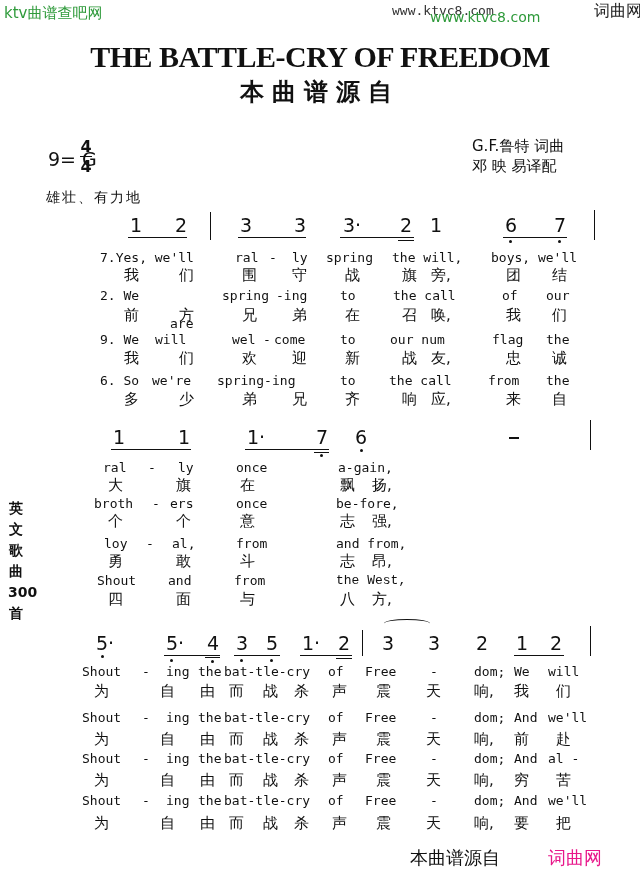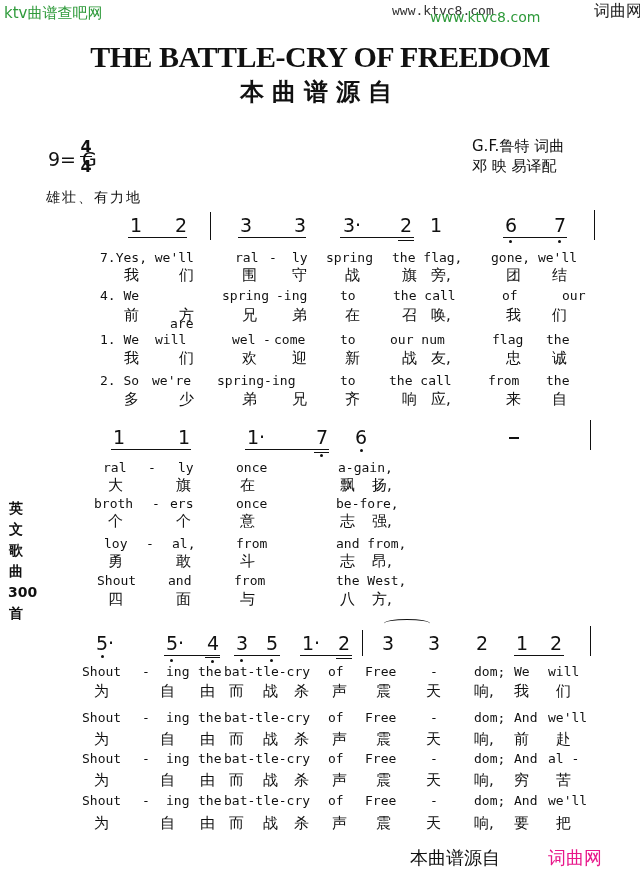--- a/index.html
+++ b/index.html
@@ -75,73 +75,73 @@
   <span class="note" style="left:554px; top:214px;">7</span>
   <div class="ul" style="left:503px; top:237px; width:64px;"></div>
   <div class="dot-below" style="left:509px; top:240px;"></div>
   <div class="dot-below" style="left:558px; top:240px;"></div>
 
   <span class="lyr" style="left:100px; top:250px;">7.Yes, we'll</span>
   <span class="lyr" style="left:235px; top:250px;">ral</span>
   <span class="lyr" style="left:269px; top:250px;">-</span>
   <span class="lyr" style="left:292px; top:250px;">ly</span>
   <span class="lyr" style="left:326px; top:250px;">spring</span>
-  <span class="lyr" style="left:392px; top:250px;">the flag,</span>
-  <span class="lyr" style="left:491px; top:250px;">gone, we'll</span>
+  <span class="lyr" style="left:392px; top:250px;">the will,</span>
+  <span class="lyr" style="left:491px; top:250px;">boys, we'll</span>
 
   <span class="zh" style="left:124px; top:266px;">我</span>
   <span class="zh" style="left:179px; top:266px;">们</span>
   <span class="zh" style="left:242px; top:266px;">围</span>
   <span class="zh" style="left:292px; top:266px;">守</span>
   <span class="zh" style="left:345px; top:266px;">战</span>
   <span class="zh" style="left:402px; top:266px;">旗</span>
   <span class="zh" style="left:431px; top:266px;">旁,</span>
   <span class="zh" style="left:506px; top:266px;">团</span>
   <span class="zh" style="left:552px; top:266px;">结</span>
 
-  <span class="lyr" style="left:100px; top:288px;">4. We</span>
+  <span class="lyr" style="left:100px; top:288px;">2. We</span>
   <span class="lyr" style="left:170px; top:288px;margin-top:28px;">are</span>
   <span class="lyr" style="left:222px; top:288px;">spring</span>
   <span class="lyr" style="left:276px; top:288px;">-ing</span>
   <span class="lyr" style="left:340px; top:288px;">to</span>
   <span class="lyr" style="left:393px; top:288px;">the call</span>
   <span class="lyr" style="left:502px; top:288px;">of</span>
-  <span class="lyr" style="left:562px; top:288px;">our</span>
+  <span class="lyr" style="left:546px; top:288px;">our</span>
 
   <span class="zh" style="left:124px; top:306px;">前</span>
   <span class="zh" style="left:179px; top:306px;">方</span>
   <span class="zh" style="left:242px; top:306px;">兄</span>
   <span class="zh" style="left:292px; top:306px;">弟</span>
   <span class="zh" style="left:345px; top:306px;">在</span>
   <span class="zh" style="left:402px; top:306px;">召</span>
   <span class="zh" style="left:431px; top:306px;">唤,</span>
   <span class="zh" style="left:506px; top:306px;">我</span>
   <span class="zh" style="left:552px; top:306px;">们</span>
 
-  <span class="lyr" style="left:100px; top:332px;">1. We</span>
+  <span class="lyr" style="left:100px; top:332px;">9. We</span>
   <span class="lyr" style="left:155px; top:332px;">will</span>
   <span class="lyr" style="left:232px; top:332px;">wel</span>
   <span class="lyr" style="left:263px; top:332px;">-</span>
   <span class="lyr" style="left:274px; top:332px;">come</span>
   <span class="lyr" style="left:340px; top:332px;">to</span>
   <span class="lyr" style="left:390px; top:332px;">our num</span>
   <span class="lyr" style="left:492px; top:332px;">flag</span>
   <span class="lyr" style="left:546px; top:332px;">the</span>
 
   <span class="zh" style="left:124px; top:349px;">我</span>
   <span class="zh" style="left:179px; top:349px;">们</span>
   <span class="zh" style="left:242px; top:349px;">欢</span>
   <span class="zh" style="left:292px; top:349px;">迎</span>
   <span class="zh" style="left:345px; top:349px;">新</span>
   <span class="zh" style="left:402px; top:349px;">战</span>
   <span class="zh" style="left:431px; top:349px;">友,</span>
   <span class="zh" style="left:506px; top:349px;">忠</span>
   <span class="zh" style="left:552px; top:349px;">诚</span>
 
-  <span class="lyr" style="left:100px; top:373px;">2. So</span>
+  <span class="lyr" style="left:100px; top:373px;">6. So</span>
   <span class="lyr" style="left:152px; top:373px;">we're</span>
   <span class="lyr" style="left:217px; top:373px;">spring</span>
   <span class="lyr" style="left:264px; top:373px;">-</span>
   <span class="lyr" style="left:272px; top:373px;">ing</span>
   <span class="lyr" style="left:340px; top:373px;">to</span>
   <span class="lyr" style="left:389px; top:373px;">the call</span>
   <span class="lyr" style="left:488px; top:373px;">from</span>
   <span class="lyr" style="left:546px; top:373px;">the</span>
 
   <span class="zh" style="left:124px; top:390px;">多</span>
@@ -205,21 +205,21 @@
 
   <span class="zh" style="left:108px; top:552px;">勇</span>
   <span class="zh" style="left:176px; top:552px;">敢</span>
   <span class="zh" style="left:240px; top:552px;">斗</span>
   <span class="zh" style="left:340px; top:552px;">志</span>
   <span class="zh" style="left:372px; top:552px;">昂,</span>
 
   <span class="lyr" style="left:97px; top:573px;">Shout</span>
   <span class="lyr" style="left:168px; top:573px;">and</span>
   <span class="lyr" style="left:234px; top:573px;">from</span>
-  <span class="lyr" style="left:336px; top:573px;">the West,</span>
+  <span class="lyr" style="left:336px; top:573px;font-family:Liberation Mono, monospace;">the West,</span>
 
   <span class="zh" style="left:108px; top:590px;">四</span>
   <span class="zh" style="left:176px; top:590px;">面</span>
   <span class="zh" style="left:240px; top:590px;">与</span>
   <span class="zh" style="left:340px; top:590px;">八</span>
   <span class="zh" style="left:372px; top:590px;">方,</span>
 </div>
 
 <div>
   <div class="tie" style="left:384px; top:619px; width:46px;"></div>

